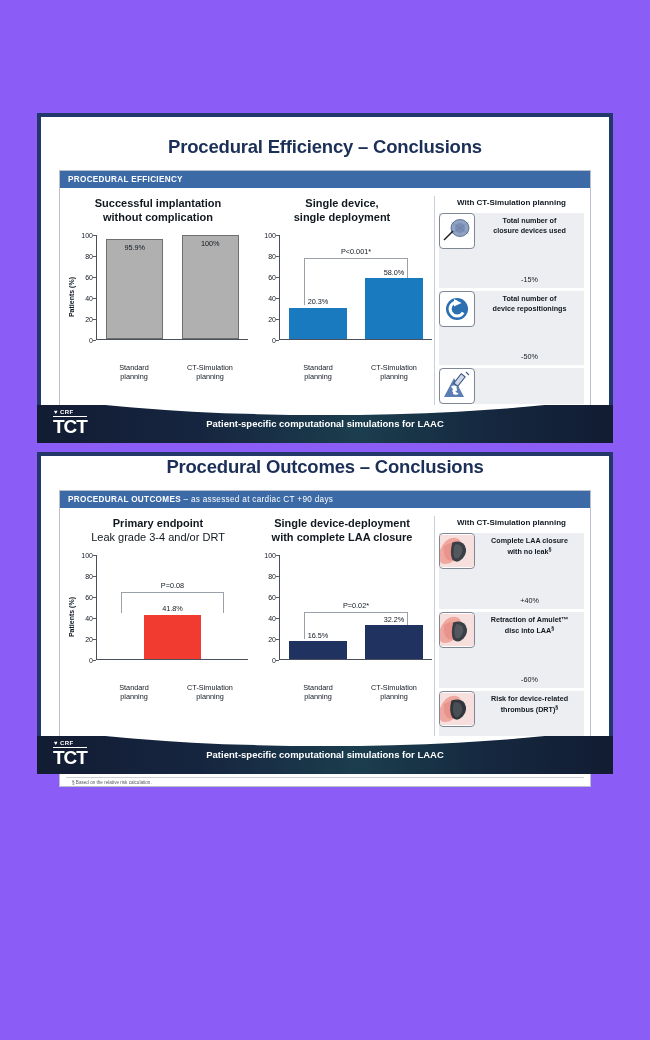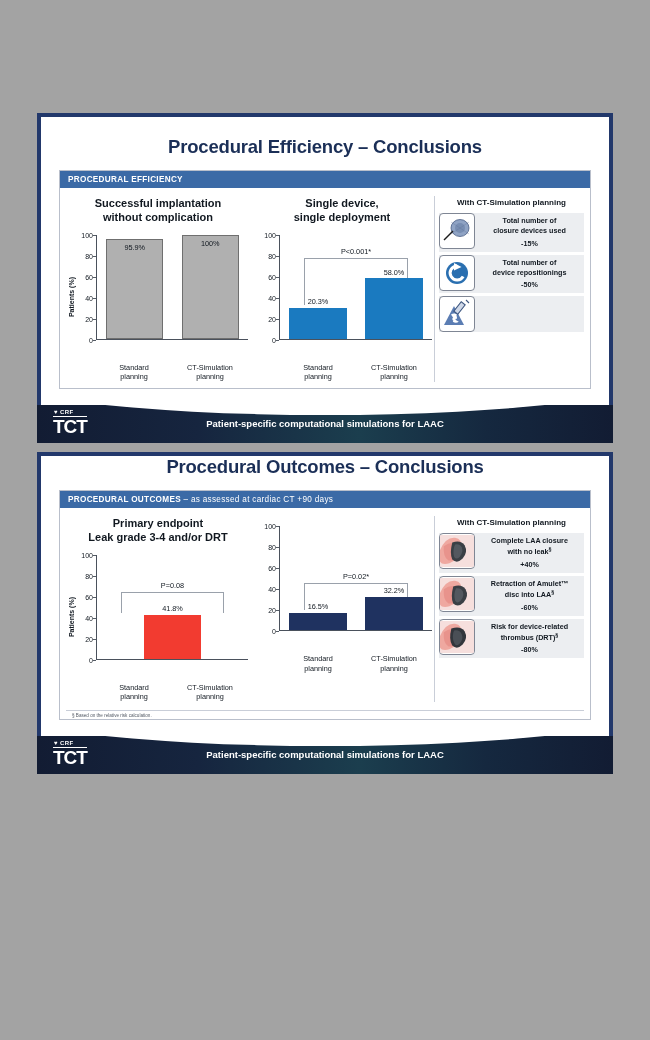--- a/index.html
+++ b/index.html
@@ -1,21 +1,21 @@
 <!DOCTYPE html>
 <html><head>
 <meta charset="utf-8">
 <style>
   * { box-sizing: border-box; margin: 0; padding: 0; }
   html, body {
     width: 650px; height: 1040px;
     background: #ffffff;
     font-family: "Liberation Sans", sans-serif;
   }
-  .page { position: relative; width: 650px; height: 1040px; background: #a3a3a3; }
+  .page { position: relative; width: 650px; height: 1040px; background: #8b5cf6; }
 
   
   .slide {
     position: absolute;
     left: 37px; width: 576px;
     background: #ffffff;
     border: 4px solid #22386b;
   }
   #slide-1 { top: 113px; height: 330px; }
   #slide-2 { top: 452px; height: 322px; }
@@ -50,21 +50,21 @@
   .charts { display: flex; flex: 1 1 auto; }
   .chart-block { flex: 1 1 0; padding: 0 2px; }
   .chart-title {
     text-align: center;
     font-size: 11px;
     font-weight: bold;
     color: #111820;
     line-height: 1.3;
     min-height: 22px;
   }
-  .chart-title .light { font-weight: bold; }
+  .chart-title .light { font-weight: normal; }
   .chart-area {
     position: relative;
     height: 128px;
     margin-top: 8px;
     display: flex;
   }
   .ylabel {
     writing-mode: vertical-rl;
     transform: rotate(180deg);
     font-size: 7px;
@@ -193,21 +193,21 @@
     text-align: center;
     font-size: 7.2px;
     font-weight: bold;
     color: #111820;
     line-height: 1.4;
     padding: 3px 2px;
     display: flex;
     flex-direction: column;
     justify-content: center;
   }
-  .summary-text .delta { font-weight: bold; padding-top: 2px; }
+  .summary-text .delta { font-weight: normal; padding-top: 2px; margin-top: 36px; }
   sup { font-size: 5.4px; }
 
   .footnote {
     font-size: 4.6px;
     color: #555c66;
     padding: 2px 0 1px 6px;
     border-top: 1px solid #c9ced8;
     margin: 2px 6px 0 6px;
   }
 
@@ -483,20 +483,24 @@
                 <div>planning</div>
               </div>
               <div class="xcat">
                 <div>CT-Simulation</div>
                 <div>planning</div>
               </div>
             </div>
           </div>
 
           <div class="chart-block">
+            <div class="chart-title">
+              <div>Single device-deployment</div>
+              <div>with complete LAA closure</div>
+            </div>
             <div class="chart-area">
               <div class="yaxis" style="margin-left:10px">
                 <span class="tick" style="top:0%">100</span>
                   <span class="tickmark" style="top:0%"></span>
                 <span class="tick" style="top:20%">80</span>
                   <span class="tickmark" style="top:20%"></span>
                 <span class="tick" style="top:40%">60</span>
                   <span class="tickmark" style="top:40%"></span>
                 <span class="tick" style="top:60%">40</span>
                   <span class="tickmark" style="top:60%"></span>

